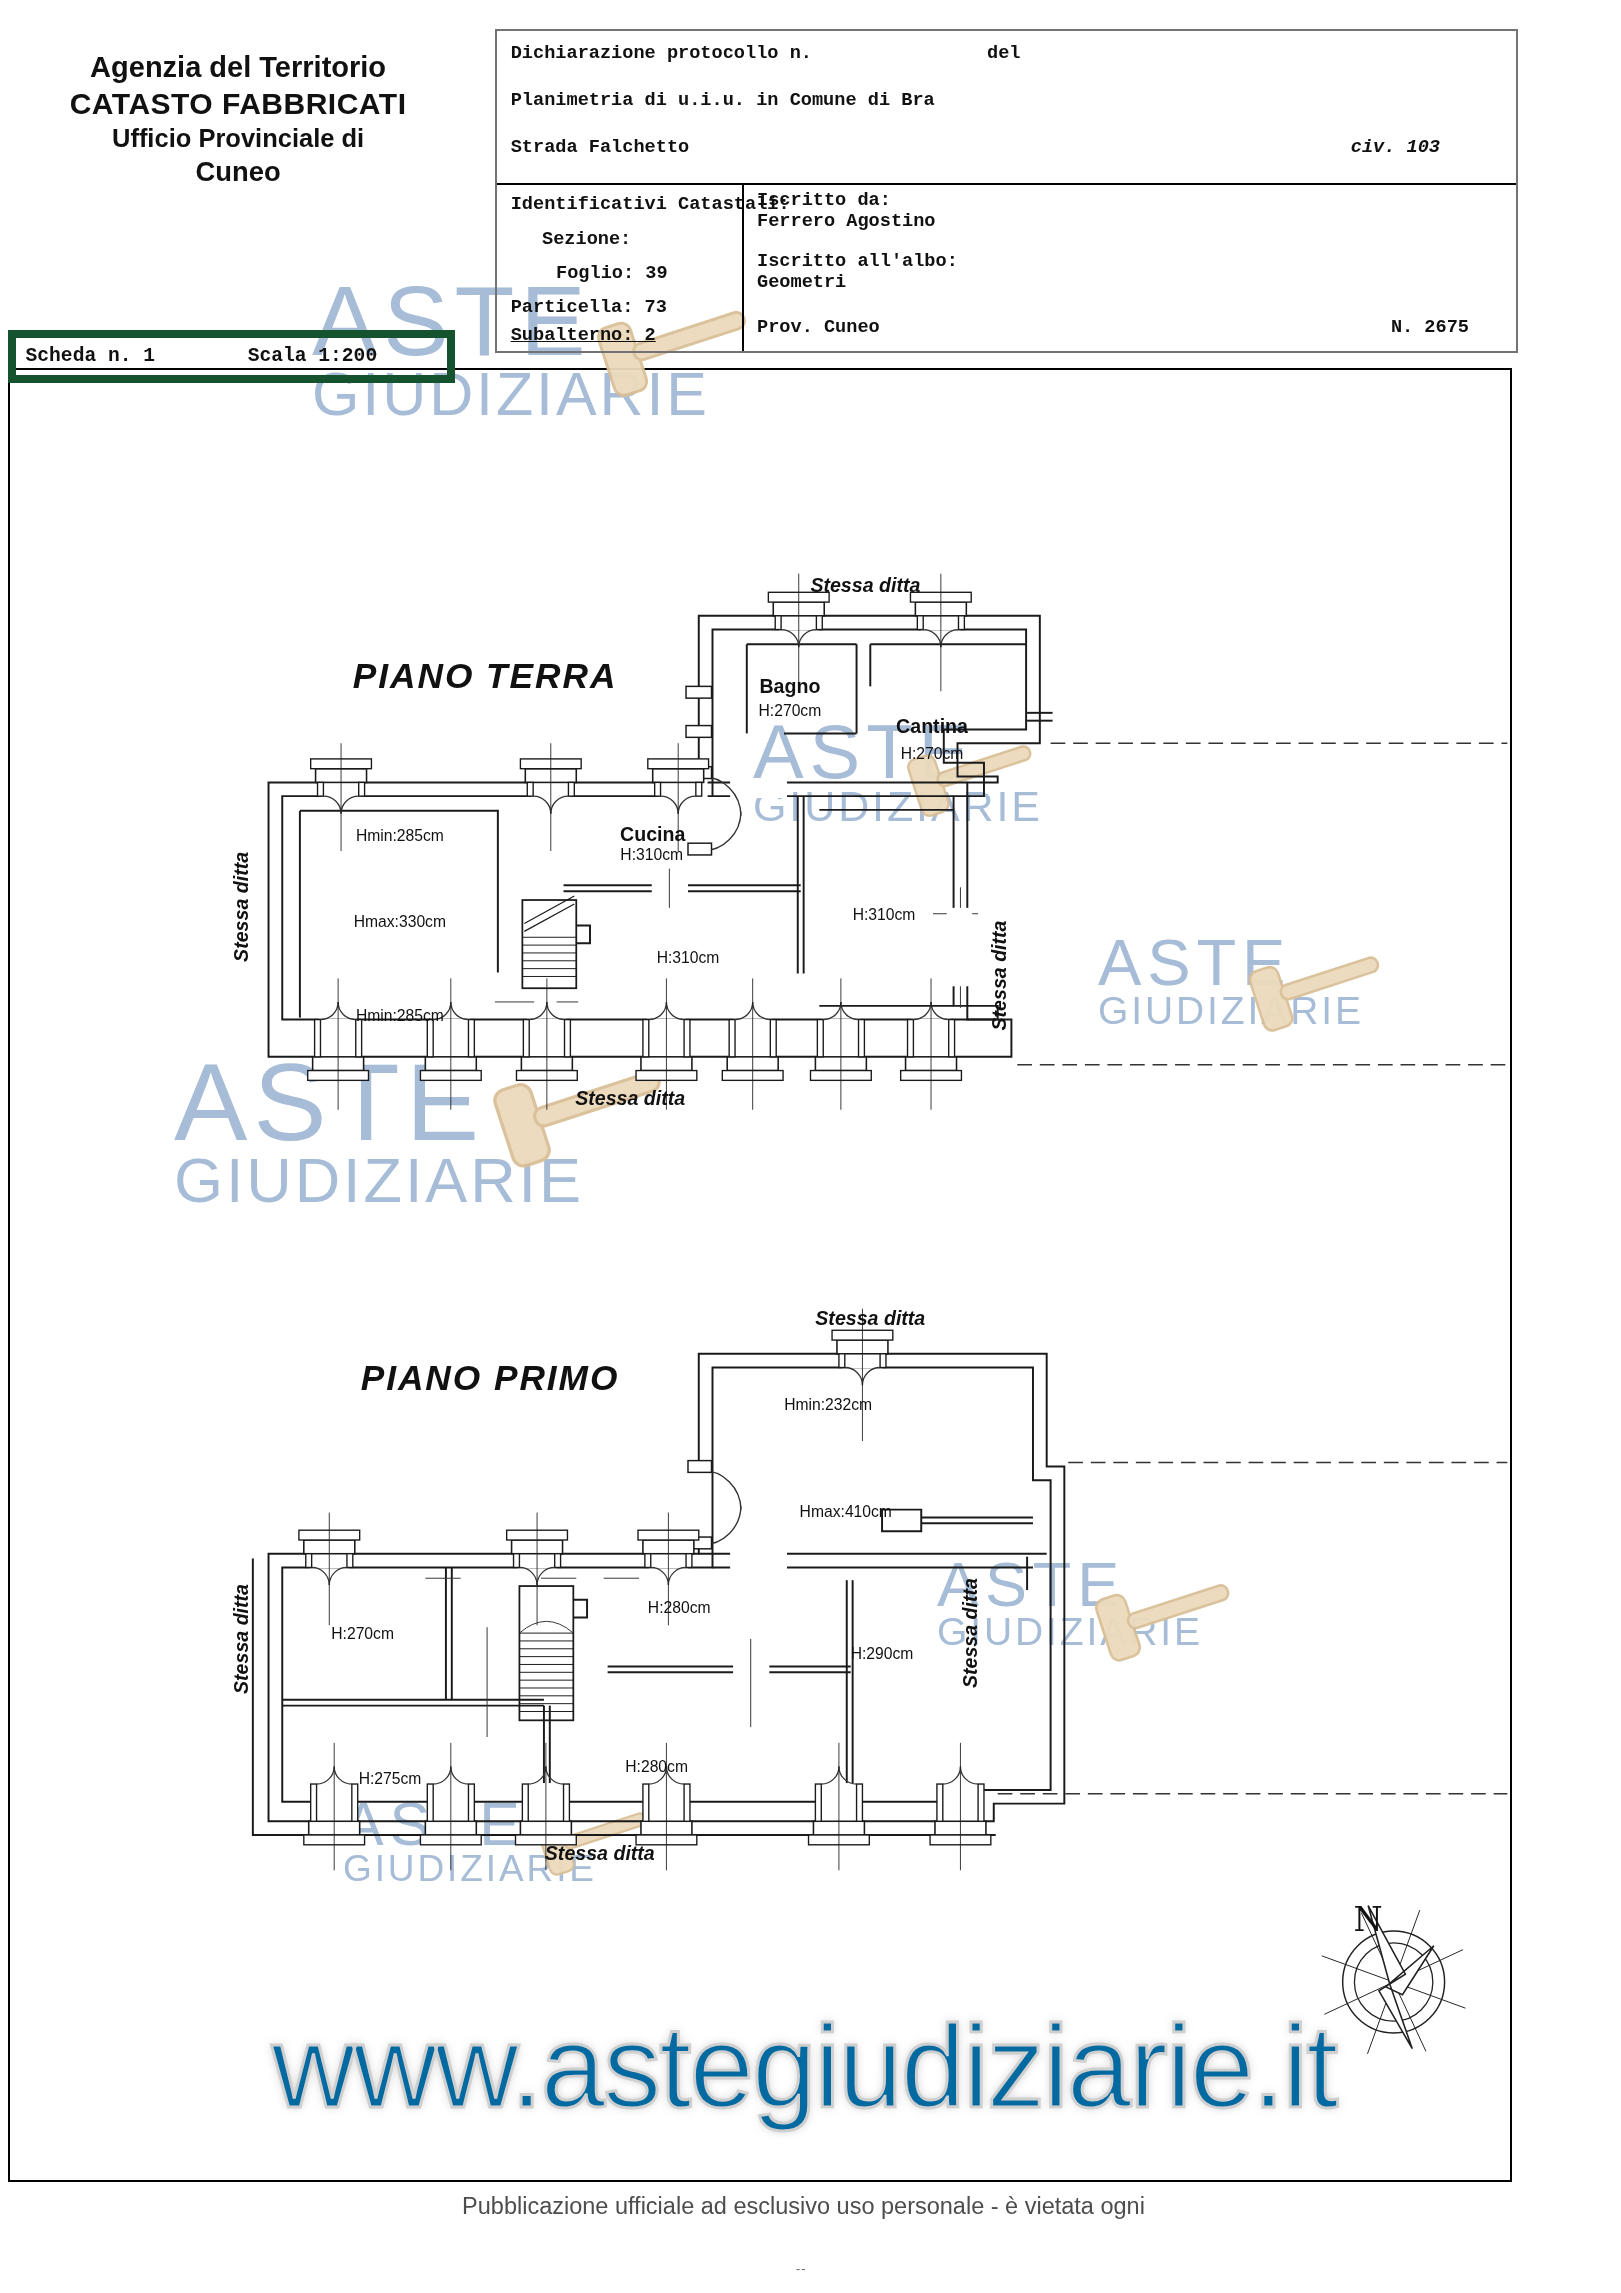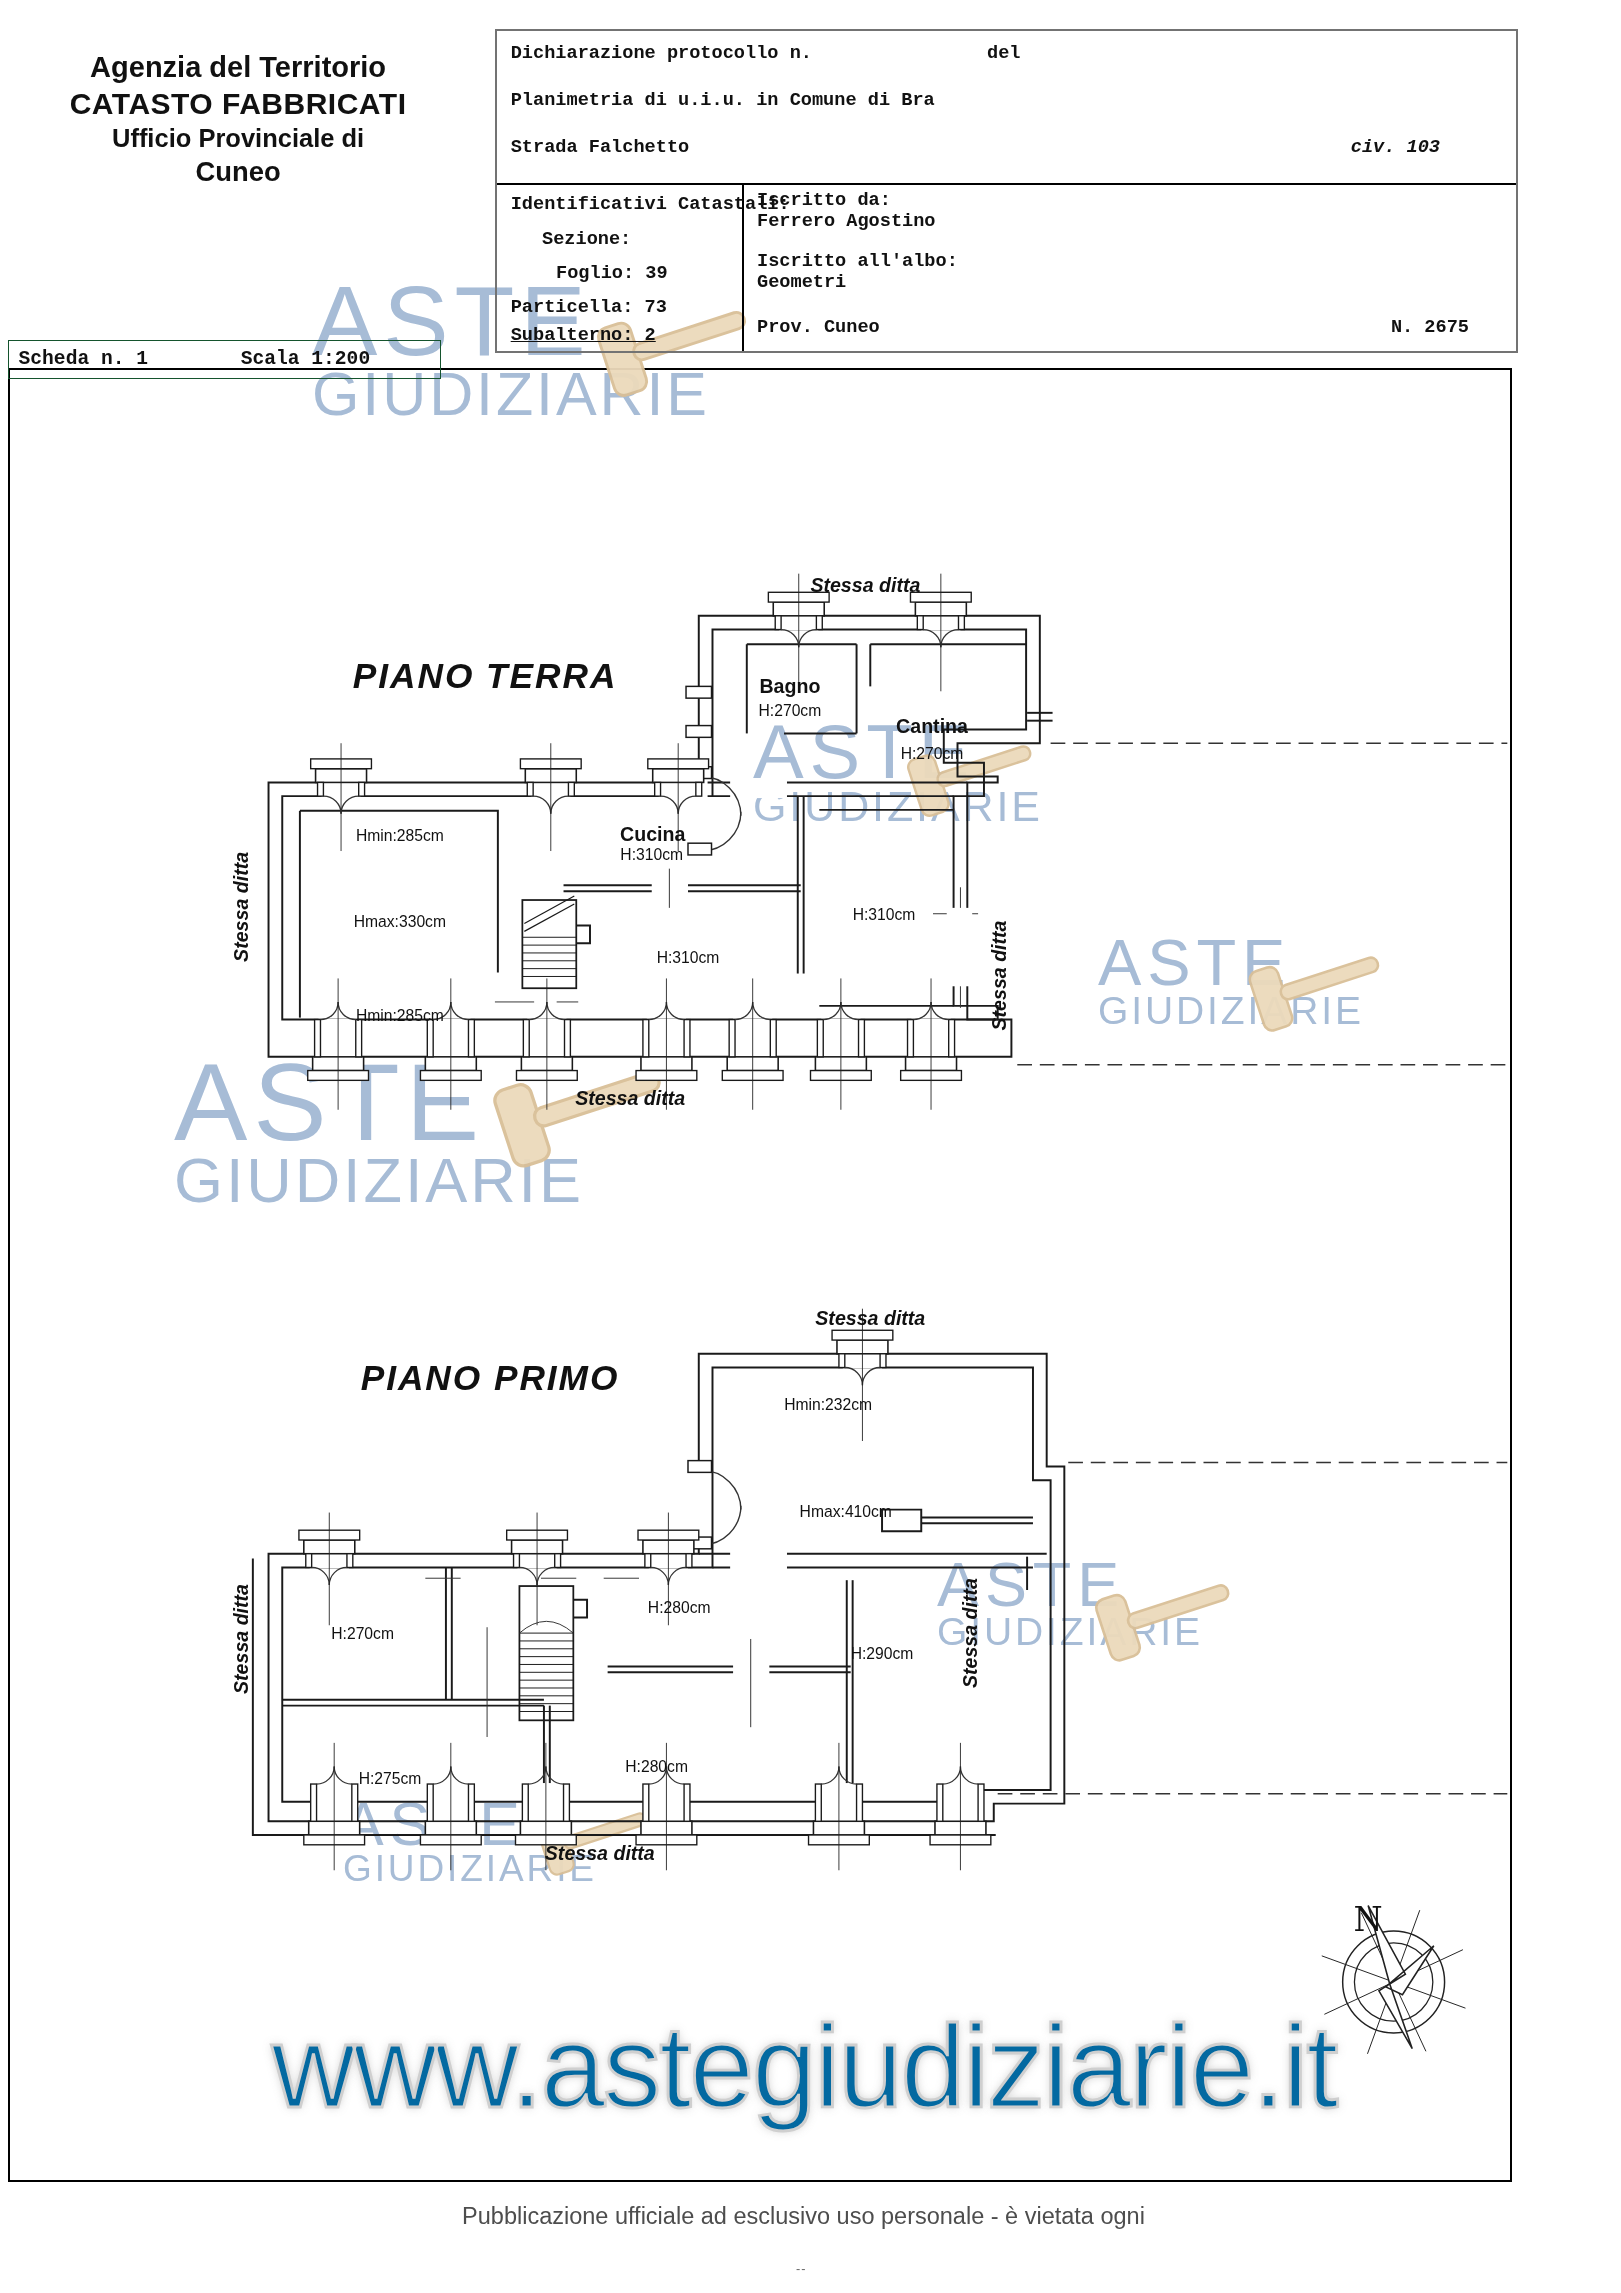--- a/index.html
+++ b/index.html
@@ -10,35 +10,35 @@
   #agency{left:17.6px;top:49px;width:441px;text-align:center;line-height:1.25;font-weight:bold;}
   #agency .l1{font-size:29px;}
   #agency .l2{font-size:30px;letter-spacing:0.5px;}
   #agency .l3{font-size:25.5px;}
   #agency .l4{font-size:27.4px;}
   
   #decbox{left:495px;top:29px;width:1019px;height:320px;border:2px solid #737373;}
   #decbox .hdiv{position:absolute;left:0;top:152px;width:100%;border-top:2px solid #000;}
   #decbox .vdiv{position:absolute;left:245px;top:152px;height:168px;border-left:2px solid #000;}
   
-  #schedabox{left:7.8px;top:340px;width:431px;height:37px;border:1px solid #14532d;}
+  #schedabox{left:7.8px;top:330px;width:431px;height:37px;border:8px solid #14532d;}
   
   #frame{left:7.8px;top:368px;width:1500px;height:1810px;border:2px solid #000;}
   
   .wm{position:absolute;z-index:2;line-height:0.92;font-weight:normal;}
   .wm .a{display:block;letter-spacing:5.9px;}
   .wm .g{display:block;letter-spacing:2.9px;}
   .gavel{position:absolute;z-index:2;}
   #wmurl{left:118px;top:2000px;width:1372px;text-align:center;font-size:116px;letter-spacing:-2px;
          color:#0369a1;-webkit-text-stroke:2.9px #cfcfcf;text-shadow:0 0 9.8px rgba(110,110,110,.35);z-index:2;}
   
   #plan{left:0;top:0;z-index:3;}
   .z4{z-index:4;}
   
-  #footer{left:88px;top:2190px;width:1431px;text-align:center;color:#4d4d4d;font-size:23.5px;line-height:1.38;margin-top:10px;}
+  #footer{left:88px;top:2190px;width:1431px;text-align:center;color:#4d4d4d;font-size:23.5px;line-height:1.38;}
   #footmark{left:796px;top:2262px;color:#666;font-size:12.7px;letter-spacing:1px;}
 </style>
 </head>
 <body>
 
 <div class="wm" id="wm1" style="left:312px;top:276px;color:#a7bcd6;">
   <span class="a" style="font-size:98px;">ASTE</span>
   <span class="g" style="font-size:61px;">GIUDIZIARIE</span>
 </div>
 <div class="wm" id="wm2" style="left:753px;top:717px;color:#a7bcd6;">

